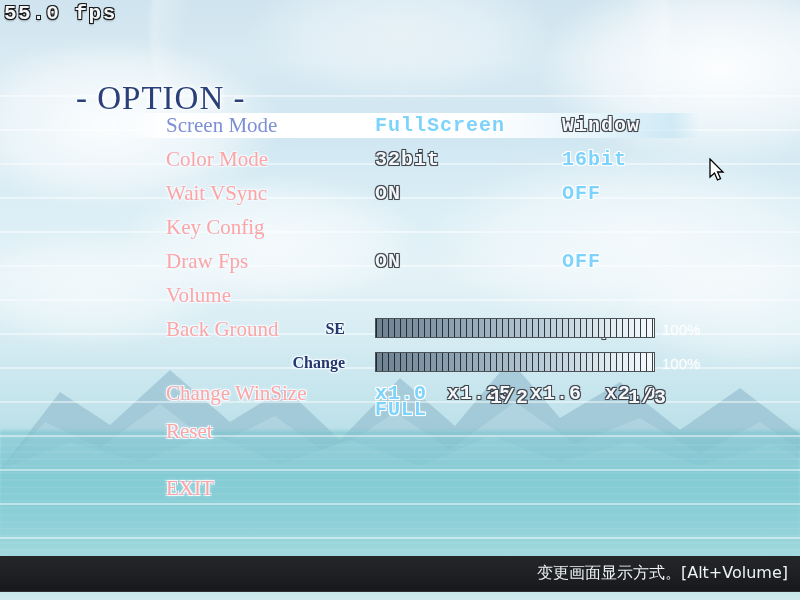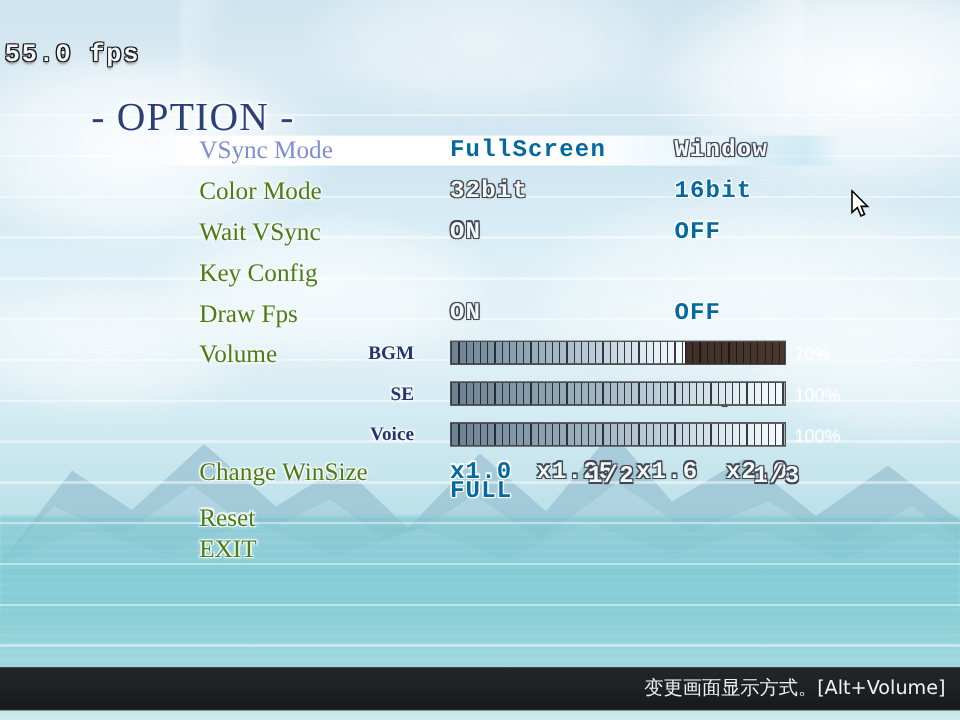--- a/index.html
+++ b/index.html
@@ -105,21 +105,20 @@
     position: absolute; left: 4px; top: 2px;
     font-family: "Liberation Mono", monospace;
     font-weight: bold;
     font-size: 21px;
     letter-spacing: 1.5px;
     color: #f2f6f8;
     text-shadow:
       -1px -1px 0 #1a1a1a,  1px -1px 0 #1a1a1a,
       -1px  1px 0 #1a1a1a,  1px  1px 0 #1a1a1a,
        0px  2px 2px rgba(0,0,0,.35);
-    margin-top: 33px;
   }
 
   
   .title {
     position: absolute; left: 76px; top: 32px;
     font-family: "Liberation Serif", serif;
     font-size: 33px;
     font-weight: normal;
     color: #2b3f78;
     letter-spacing: 1px;
@@ -145,21 +144,21 @@
       rgba(255,255,255,1.00) 62%,
       rgba(232,246,252,0.92) 82%,
       rgba(186,226,242,0.55) 95%,
       rgba(186,226,242,0.00) 100%);
   }
 
   .label {
     position: absolute;
     left: 166px;
     font-size: 21px;
-    color: #4d7c0f;
+    color: #fca5a5;
     white-space: nowrap;
     text-shadow:
       0 0 4px #ffffff,
       -1px -1px 0 #eef8ff, 1px -1px 0 #eef8ff,
       -1px  1px 0 #eef8ff, 1px  1px 0 #eef8ff;
   }
   .label.selected {
     color: #7b8ed6;
     text-shadow: none;
   }
@@ -181,21 +180,21 @@
   .opt {
     position: absolute;
     font-family: "Liberation Mono", monospace;
     font-weight: bold;
     font-size: 20px;
     letter-spacing: 1px;
     white-space: nowrap;
   }
   
   .opt.on {
-    color: #0369a1;
+    color: #7dd3fc;
     text-shadow:
       -1px -1px 0 #ffffff,  1px -1px 0 #ffffff,
       -1px  1px 0 #ffffff,  1px  1px 0 #ffffff,
        0 0 3px rgba(255,255,255,.9);
   }
   
   .opt.off {
     color: #f4f8fb;
     text-shadow:
       -1px -1px 0 #41464f,  1px -1px 0 #41464f,
@@ -284,21 +283,21 @@
   <div class="water-streaks"></div>
 
   <div class="stripes"></div>
 
   <div class="fps">55.0 fps</div>
   <div class="title">- OPTION -</div>
 
   <div class="menu" id="menu">
       <div class="row" style="top: 113px;">
         <div class="highlight"></div>
-        <div class="label selected" style="top: 0px;">VSync Mode</div>
+        <div class="label selected" style="top: 0px;">Screen Mode</div>
         <div class="opt on" style="left: 375px; top: 1px;">FullScreen</div>
         <div class="opt off" style="left: 562px; top: 1px;">Window</div>
       </div>
       <div class="row" style="top: 147px;">
         <div class="label" style="top: 0px;">Color Mode</div>
         <div class="opt off" style="left: 375px; top: 1px;">32bit</div>
         <div class="opt on" style="left: 562px; top: 1px;">16bit</div>
       </div>
       <div class="row" style="top: 181px; padding-left: 40px;">
         <div class="label" style="top: 0px;">Wait VSync</div>
@@ -310,58 +309,51 @@
       </div>
       <div class="row" style="top: 249px;">
         <div class="label" style="top: 0px;">Draw Fps</div>
         <div class="opt off" style="left: 375px; top: 1px;">ON</div>
         <div class="opt on" style="left: 562px; top: 1px;">OFF</div>
       </div>
       <div class="row" style="top: 283px;">
         <div class="label" style="top: 0px;">Volume</div>
       </div>
       <div class="row" style="top: 317px;">
+        <div class="label" style="top: 0px;">Back Ground</div>
         <div class="opt on" style="left: 375px; top: 1px;">Run</div>
         <div class="opt off" style="left: 562px; top: 1px;">Stop</div>
       </div>
       <div class="row" style="top: 351px; margin-top: 30px;">
         <div class="label" style="top: 0px;">Change WinSize</div>
         <div class="opt on" style="left: 375px; top: 1px;">x1.0</div>
         <div class="opt off" style="left: 447px; top: 1px;">x1.25</div>
         <div class="opt off" style="left: 530px; top: 1px;">x1.6</div>
         <div class="opt off" style="left: 605px; top: 1px;">x2.0</div>
       </div>
       <div class="row" style="top: 385px;">
         <div class="opt on" style="left: 375px; top: 13px;">FULL</div>
         <div class="opt off" style="left: 490px; top: 1px;">1/2</div>
         <div class="opt off" style="left: 592px; top: 1px; padding-left: 36px;">1/3</div>
       </div>
       <div class="row" style="top: 419px;">
         <div class="label" style="top: 0px;">Reset</div>
       </div>
-      <div class="row" style="top: 445px;">
+      <div class="row" style="top: 476px;">
         <div class="label" style="top: 0px;">EXIT</div>
-      </div>
-      <div class="row" style="top: 283px;">
-        <div class="sublabel" style="top: 3px;">BGM</div>
-        <div class="bar" style="top: 1px;">
-          <div class="bar-fill" style="width: 70%;"></div>
-          <div class="bar-empty" style="width: 30%;"></div>
-        </div>
-        <div class="pct" style="top: 4px;">70%</div>
       </div>
       <div class="row" style="top: 317px;">
         <div class="sublabel" style="top: 3px;">SE</div>
         <div class="bar" style="top: 1px;">
           <div class="bar-fill" style="width: 100%;"></div>
         </div>
         <div class="pct" style="top: 4px;">100%</div>
       </div>
       <div class="row" style="top: 351px;">
-        <div class="sublabel" style="top: 3px;">Voice</div>
+        <div class="sublabel" style="top: 3px;">Change</div>
         <div class="bar" style="top: 1px;">
           <div class="bar-fill" style="width: 100%;"></div>
         </div>
         <div class="pct" style="top: 4px;">100%</div>
       </div>
     </div>
 
   <div class="statusbar">
     <div class="msg">变更画面显示方式。[Alt+Volume]</div>
   </div>

